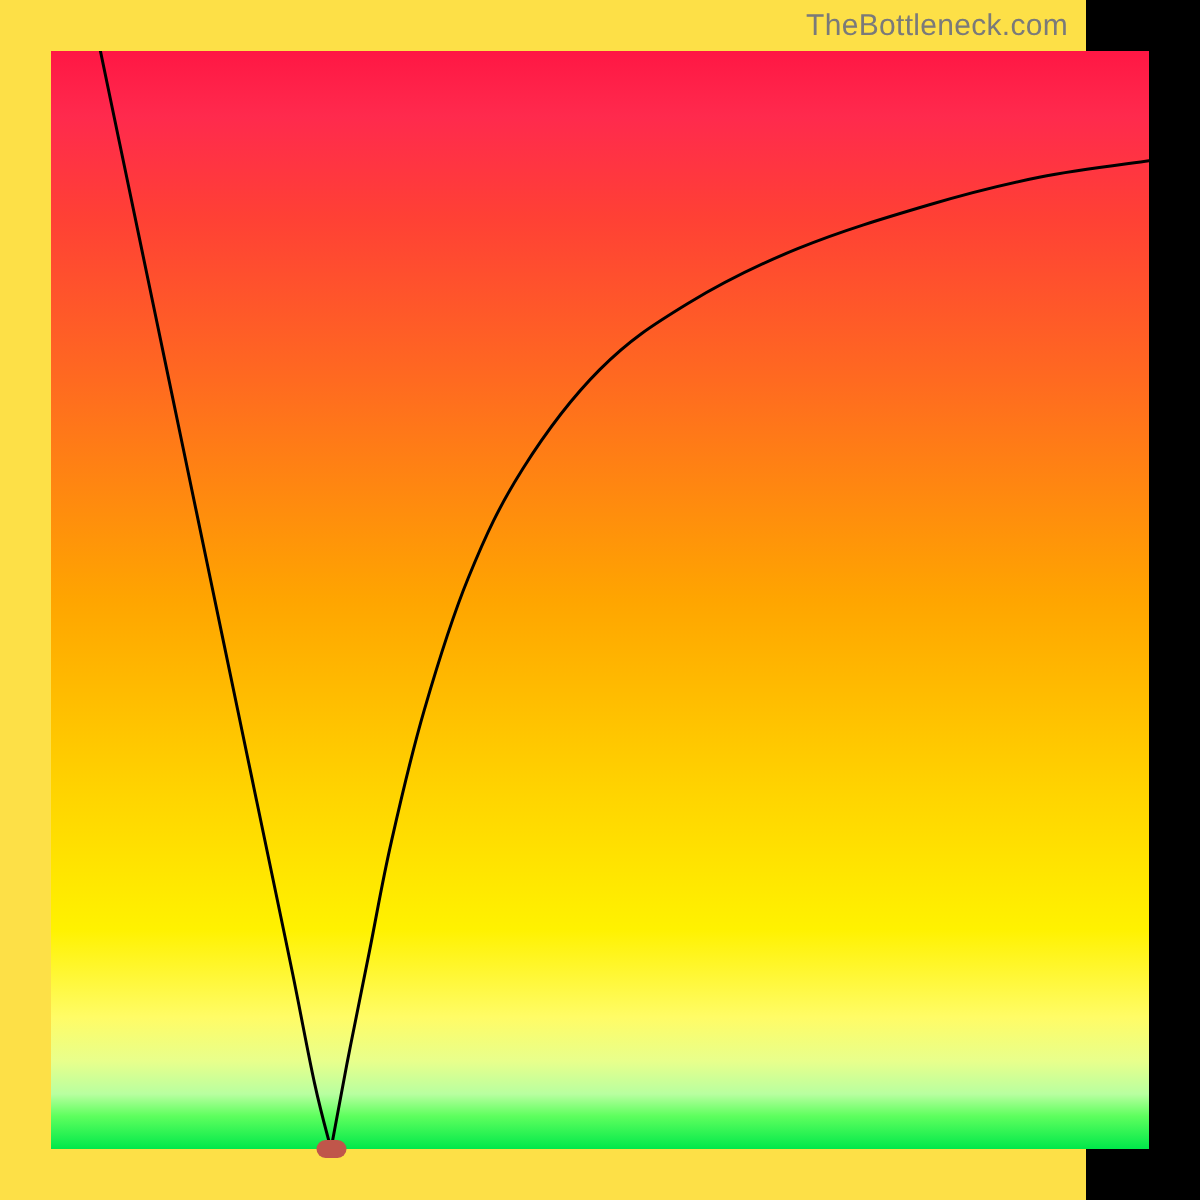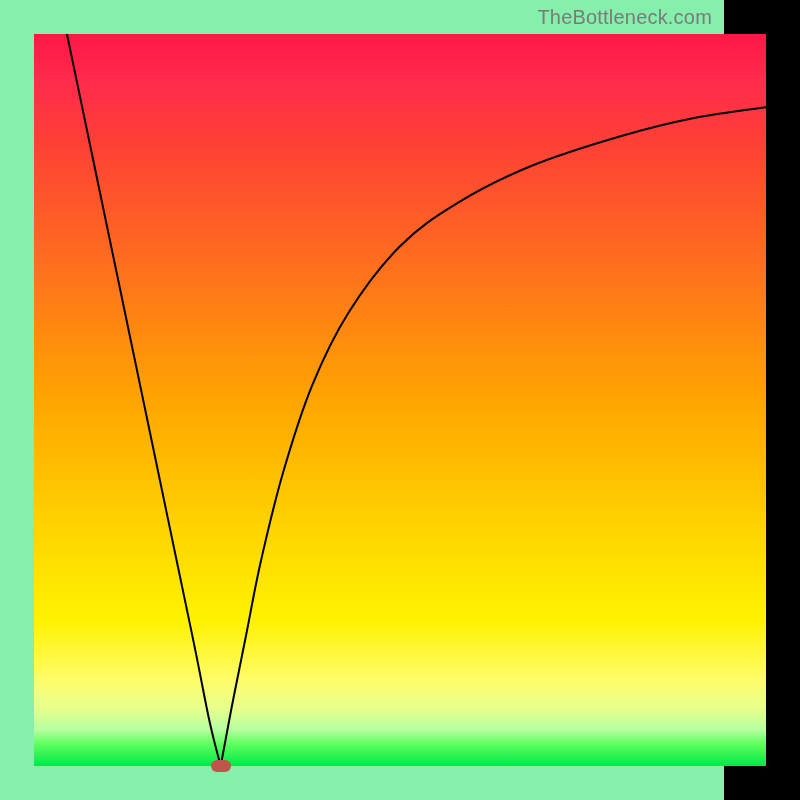--- a/index.html
+++ b/index.html
@@ -8,21 +8,21 @@
     width: 800px;
     height: 800px;
     overflow: hidden;
     background: #000;
     font-family: Arial, Helvetica, sans-serif;
   }
   .frame {
     position: relative;
     width: 724px;
     height: 800px;
-    background: #86efac;
+    background: #fde047;
   }
   .plot {
     position: absolute;
     left: 34px;
     top: 34px;
     width: 732px;
     height: 732px;
     
     background: linear-gradient(
       to bottom,

